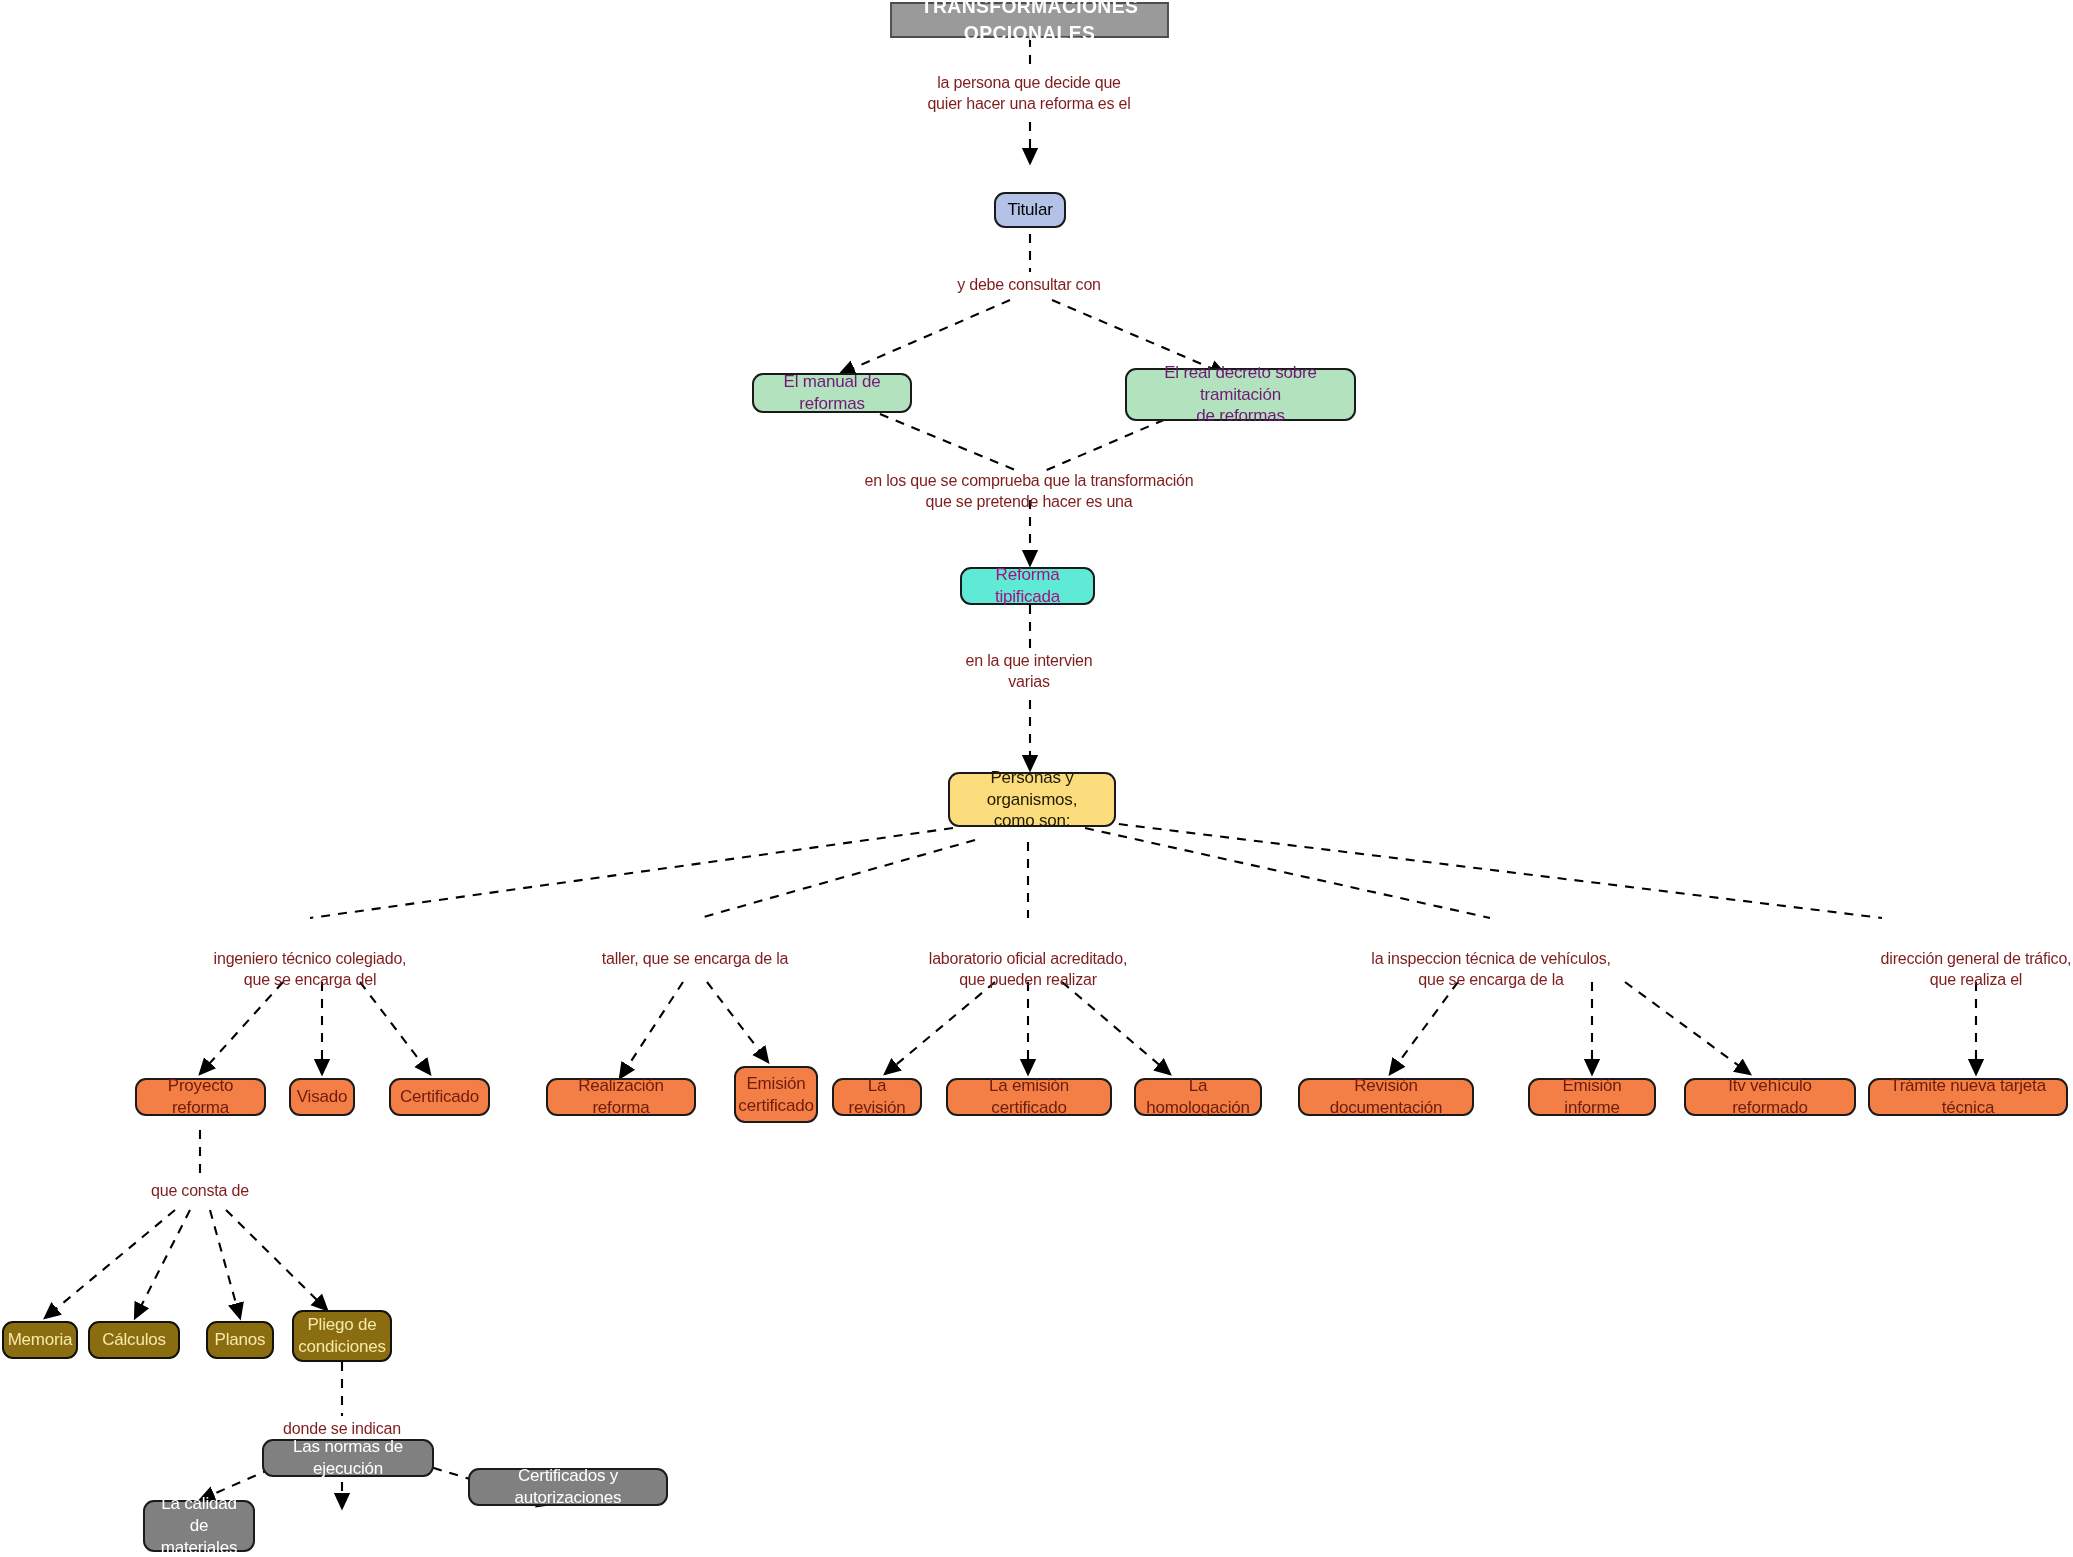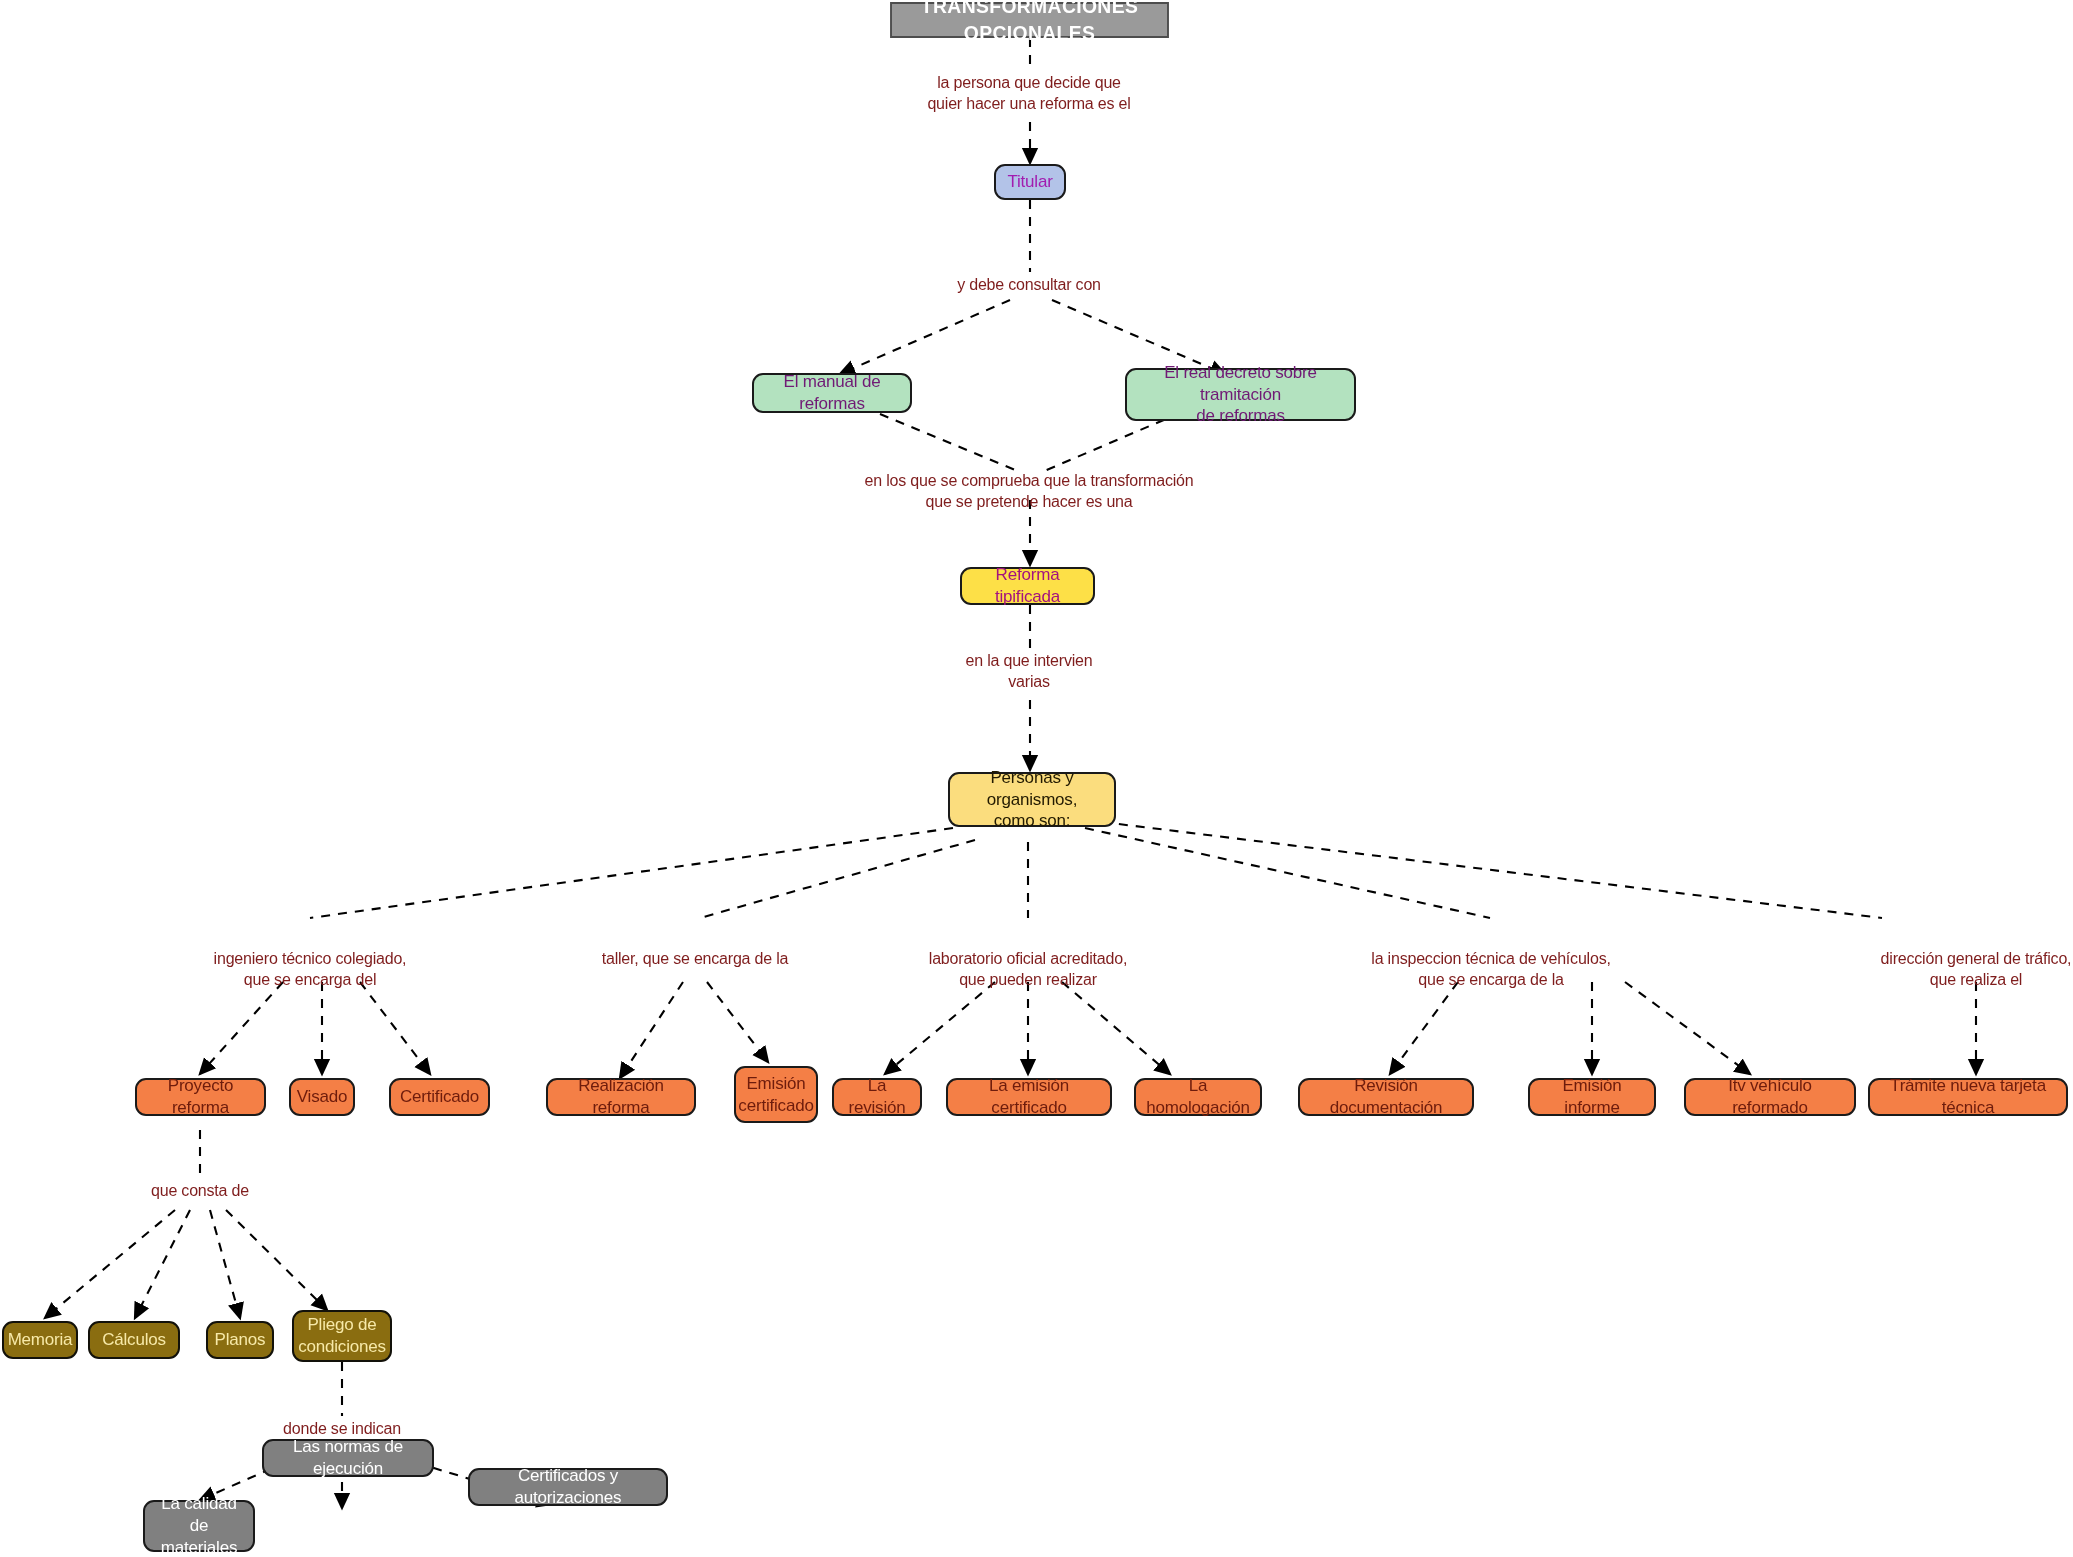--- a/index.html
+++ b/index.html
@@ -44,23 +44,23 @@
     border-radius: 0;
     border: 2px solid #4d4d4d;
     background: #9a9a9a;
     color: #ffffff;
     font-weight: bold;
     font-size: 21px;
     letter-spacing: 0.4px;
     font-stretch: condensed;
     transform: scaleX(0.92);
   }
-  .node.blue    { background: #b3c3e8; color: #a21caf; }
+  .node.blue    { background: #b3c3e8; color: #000000; margin-top: 28px; }
   .node.green   { background: #b3e2bf; color: #701a75; }
-  .node.pink    { background: #fde047; color: #a3127f; }
+  .node.pink    { background: #5eead4; color: #a3127f; }
   .node.yellow  { background: #fbdd7e; color: #221a00; }
   .node.orange  { background: #f47f46; color: #6e1c0c; }
   .node.olive   { background: #8a6d10; color: #f7e9a8; border-color: #12110a; }
   .node.grey    { background: #808080; color: #ffffff; border-color: #1a1a1a; }
   .linklabel {
     position: absolute;
     text-align: center;
     font-size: 16px;
     color: #7f1d1d;
     line-height: 1.32;

